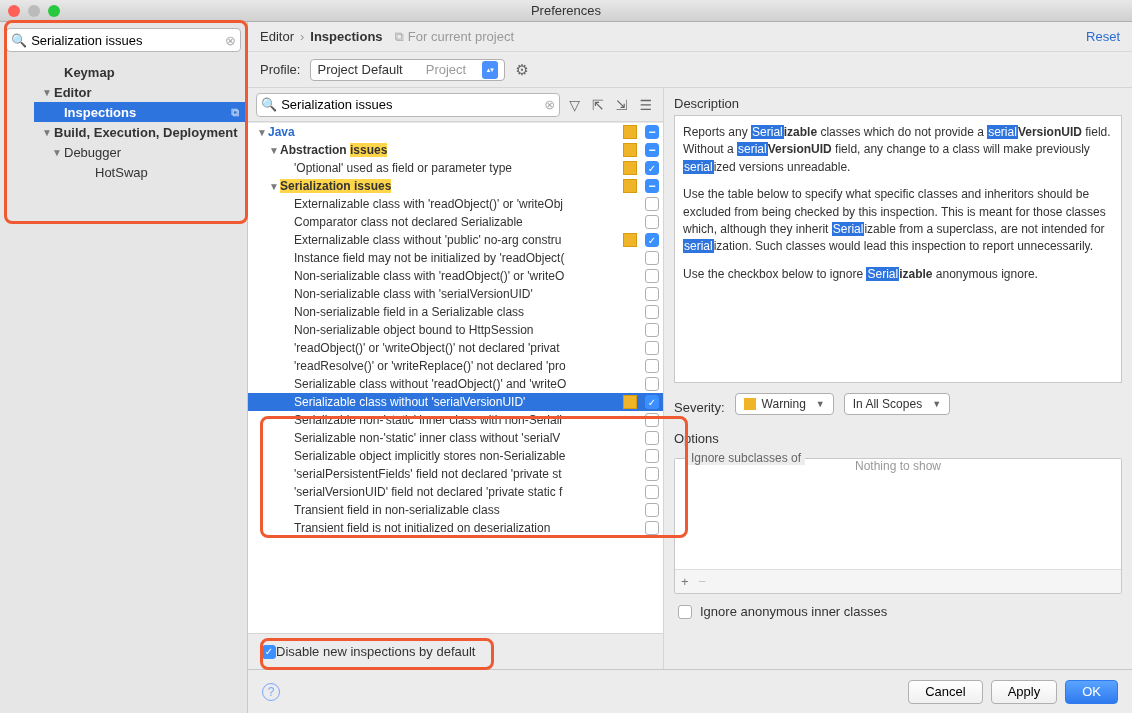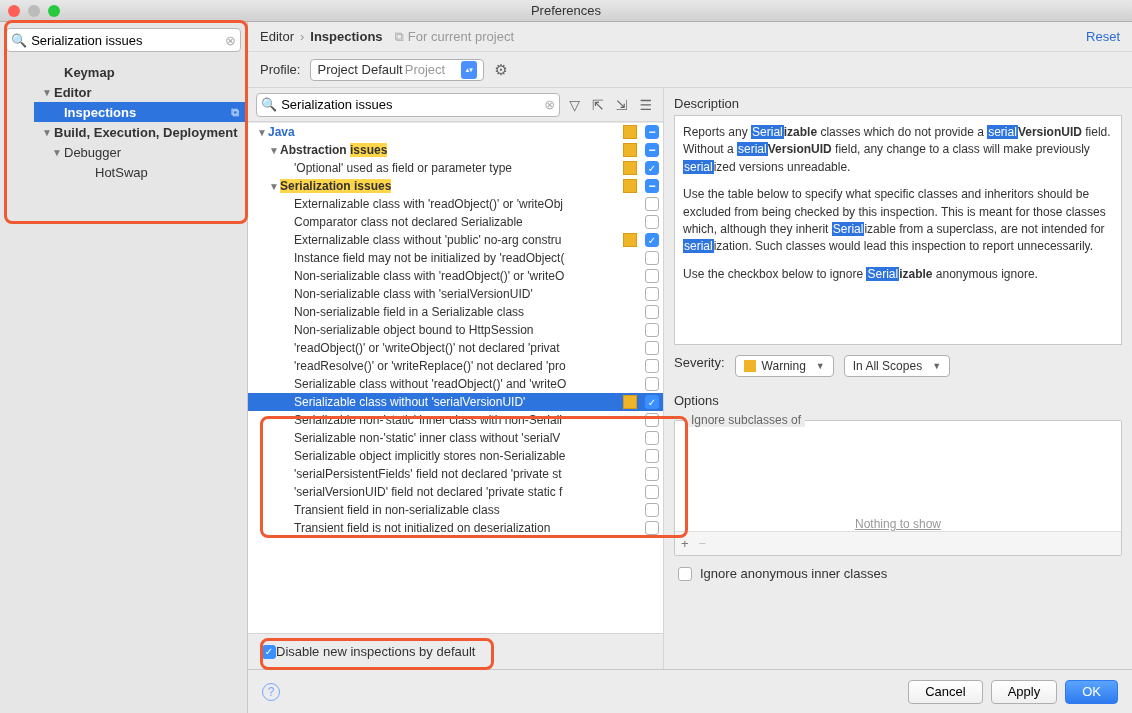--- a/index.html
+++ b/index.html
@@ -37,21 +37,21 @@
 .crumb { color:#333; }
 .crumb-sep { color:#999; margin:0 6px; }
 .crumb-b { font-weight:bold; }
 .crumb-note { margin-left:16px; color:#999; }
 .copy-small { color:#aaa; margin-right:4px; }
 .reset-link { margin-left:auto; color:#2a6cd0; cursor:pointer; }
 
 .profile-row { height:36px; display:flex; align-items:center; padding:0 12px; gap:10px; border-bottom:1px solid #d5d5d5; }
 .select-wrap { display:flex; align-items:center; background:#fff; border:1px solid #b0b0b0; border-radius:4px; height:22px; padding:0 6px; }
 .select-wrap .sel-val { color:#333; }
-.select-wrap .sel-grey { color:#999; margin-left:2px; }
+.select-wrap .sel-grey { color:#999; margin-left:23px; }
 .sel-arrows { margin-left:16px; background:#4a90ff; color:#fff; width:16px; height:18px; border-radius:3px; display:flex; flex-direction:column; align-items:center; justify-content:center; font-size:7px; line-height:7px; }
 .gear { color:#666; font-size:15px; cursor:pointer; }
 
 .split { display:flex; flex:1; min-height:0; }
 
 .tree-col { width:416px; display:flex; flex-direction:column; border-right:1px solid #d5d5d5; }
 .tree-tools { height:34px; display:flex; align-items:center; padding:0 8px; gap:6px; background:#ececec; border-bottom:1px solid #d5d5d5; }
 .tree-search { flex:1; display:flex; align-items:center; background:#fff; border:1px solid #b8b8b8; border-radius:4px; height:24px; padding:0 4px; }
 .tree-search input { border:none; outline:none; flex:1; font-size:13px; }
 .tool-ic { color:#666; cursor:pointer; padding:0 3px; font-size:14px; }
@@ -71,34 +71,34 @@
 .cb { width:14px; height:14px; border:1px solid #b0b0b0; border-radius:3px; background:#fff; margin-left:4px; display:flex; align-items:center; justify-content:center; }
 .cb.checked { background:#3b8fff; border-color:#3b8fff; }
 .cb.checked::after { content:"✓"; color:#fff; font-size:10px; }
 .cb.minus { background:#3b8fff; border-color:#3b8fff; }
 .cb.minus::after { content:"−"; color:#fff; font-size:12px; font-weight:bold; }
 
 .disable-row { height:36px; display:flex; align-items:center; padding:0 10px; background:#ececec; border-top:1px solid #d5d5d5; }
 
 .detail-col { flex:1; display:flex; flex-direction:column; padding:8px 10px 0 10px; }
 .desc-title { font-size:13px; color:#333; margin-bottom:4px; }
-.desc-box { background:#fff; border:1px solid #c8c8c8; padding:8px; height:230px; overflow:auto; font-size:12px; line-height:1.45; }
+.desc-box { background:#fff; border:1px solid #c8c8c8; padding:8px; height:268px; overflow:auto; font-size:12px; line-height:1.45; }
 .desc-box p { margin-bottom:10px; }
 .kw { background:#2e74df; color:#fff; padding:0 1px; }
 
-.sev-row { display:flex; align-items:flex-start; gap:10px; margin:10px 0; }
+.sev-row { display:flex; align-items:flex-end; gap:10px; margin:10px 0; }
 .sev-label { font-size:13px; }
 .btn-drop { display:flex; align-items:center; background:#fff; border:1px solid #b0b0b0; border-radius:4px; height:22px; padding:0 8px; gap:6px; cursor:pointer; font-size:12px; }
 .btn-drop .sq { width:12px; height:12px; background:#f0b428; }
 .btn-drop .dd { color:#666; font-size:9px; margin-left:4px; }
 
 .options-title { font-size:13px; margin:6px 0; }
 .fieldset { border:1px solid #c8c8c8; border-radius:2px; position:relative; margin-top:6px; }
 .fieldset .legend { position:absolute; top:-8px; left:12px; background:#ececec; padding:0 4px; font-size:12px; color:#666; }
-.list-area { height:110px; background:#fff; display:flex; align-items:flex-end; justify-content:center; color:#999; font-size:12px;text-decoration:underline; }
+.list-area { height:110px; background:#fff; display:flex; align-items:flex-start; justify-content:center; color:#999; font-size:12px; }
 .list-tools { height:24px; border-top:1px solid #ddd; display:flex; align-items:center; padding:0 6px; gap:10px; background:#f5f5f5; color:#777; }
 
 .ignore-row { display:flex; align-items:center; gap:8px; margin:10px 0; }
 
 .footer { height:44px; display:flex; align-items:center; padding:0 14px; border-top:1px solid #c8c8c8; background:#ececec; }
 .help-ic { width:18px; height:18px; border:1.5px solid #7aa7ff; color:#7aa7ff; border-radius:50%; display:flex; align-items:center; justify-content:center; font-size:12px; cursor:pointer; }
 .footer-btns { margin-left:auto; display:flex; gap:8px; }
 .btn { height:24px; padding:0 16px; border:1px solid #b0b0b0; border-radius:4px; background:linear-gradient(#fff,#f0f0f0); cursor:pointer; font-size:13px; }
 .btn.primary { background:linear-gradient(#5aa4ff,#2e7aef); color:#fff; border-color:#2e7aef; }
 

